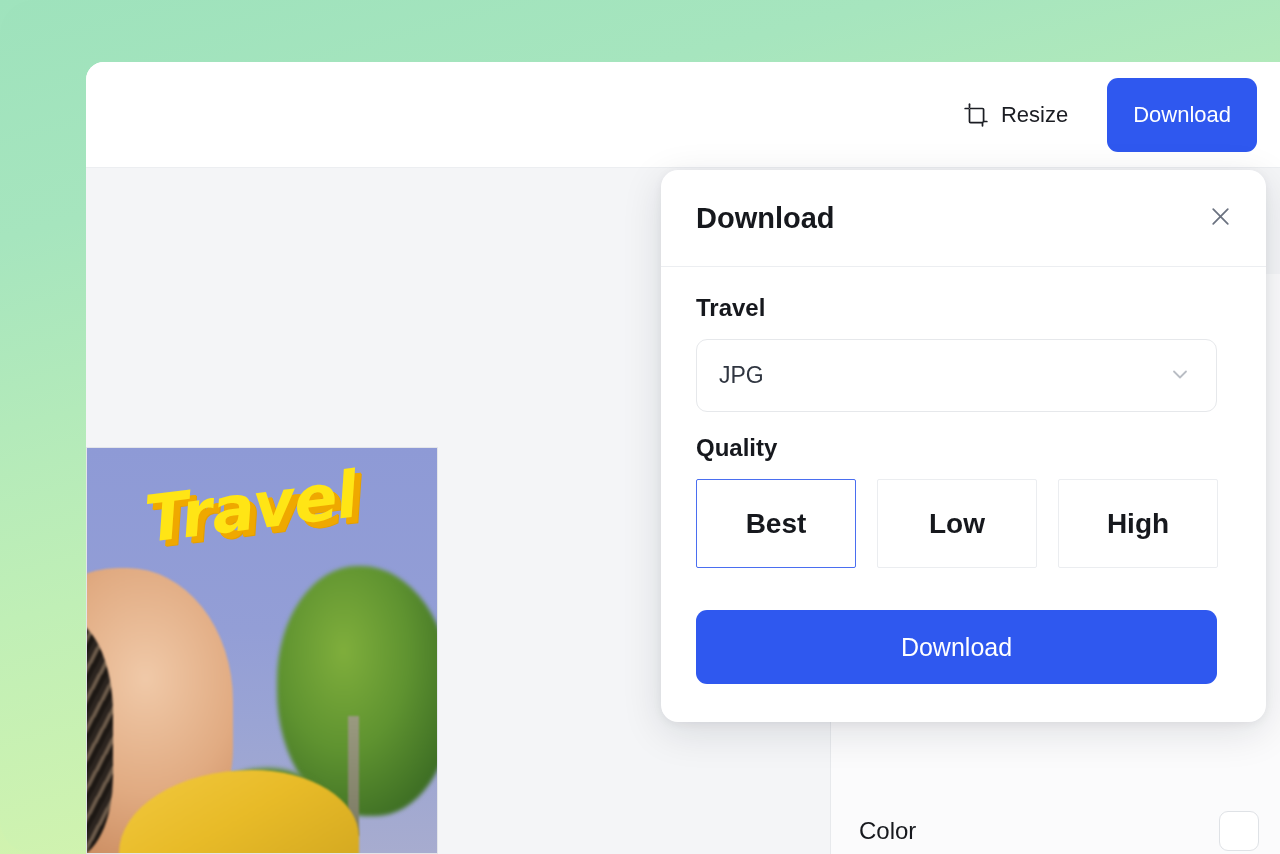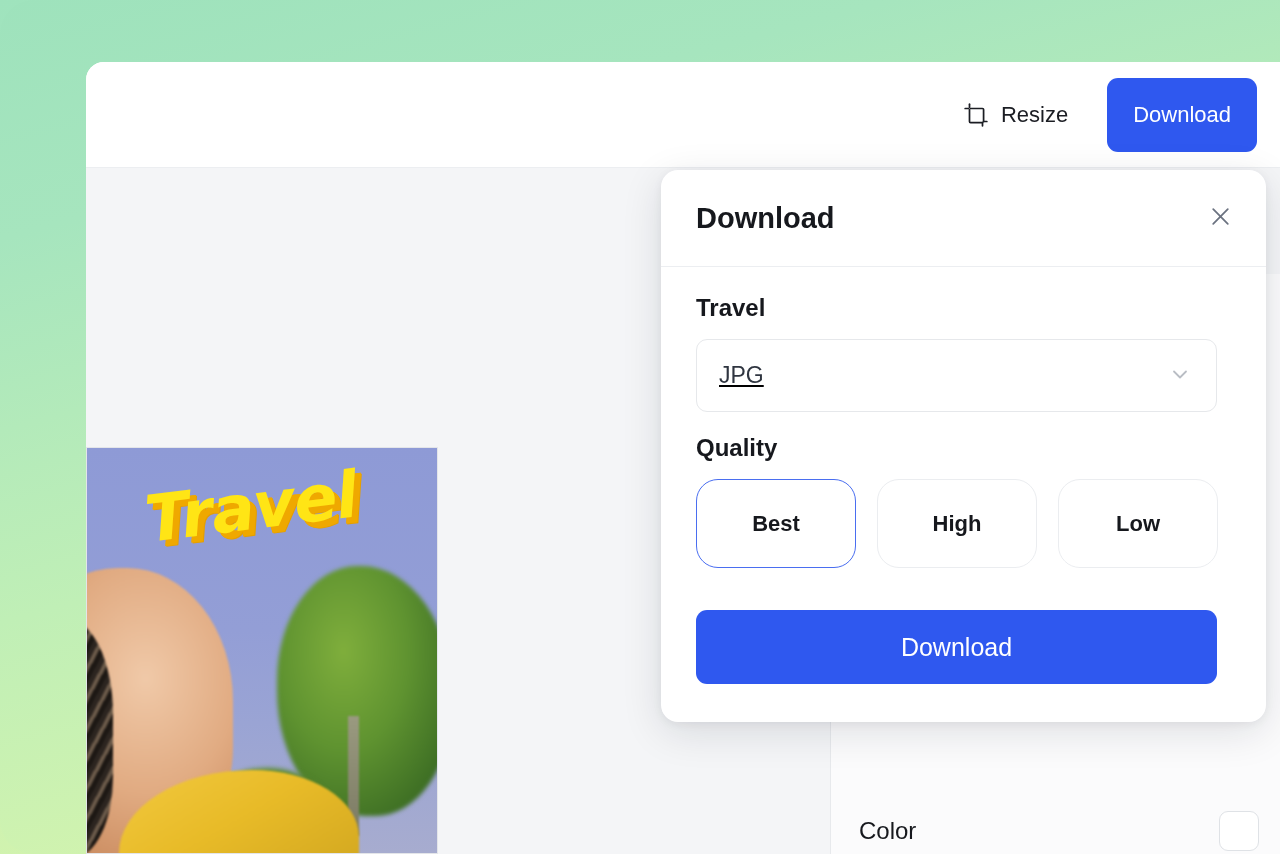--- a/index.html
+++ b/index.html
@@ -225,39 +225,38 @@
   #format-select {
     width: 521px; height: 73px;
     border: 1px solid #e6e8eb;
     border-radius: 11px;
     display: flex;
     align-items: center;
     justify-content: space-between;
     padding: 0 24px 0 22px;
     cursor: pointer;
     background: #ffffff;
-    text-decoration: underline;
   }
   #format-value {
     font-size: 23px;
     color: #2f3540;
   }
   #quality-label { margin-top: 22px; }
   #quality-options {
     display: flex;
     gap: 21px;
   }
   .quality-option {
     width: 160px; height: 89px;
     border: 1px solid #ebedf0;
-    border-radius: 22px;
+    border-radius: 2px;
     display: flex;
     align-items: center;
     justify-content: center;
-    font-size: 22px;
+    font-size: 28px;
     font-weight: bold;
     color: #16181d;
     cursor: pointer;
     background: #ffffff;
     font-family: inherit;
   }
   .quality-option.selected {
     border: 1.5px solid #4a6ef0;
   }
   #modal-download-button {
@@ -348,22 +347,22 @@
           <svg width="24" height="24" viewBox="0 0 24 24" fill="none" stroke="#b9bdc4" stroke-width="1.8" stroke-linecap="round" stroke-linejoin="round">
             <path d="M6 9.5l6 6 6-6"></path>
           </svg>
         </span>
       </div>
 
       <div class="field-label" id="quality-label">Quality</div>
 
       <div id="quality-options">
         <button class="quality-option selected">Best</button>
+        <button class="quality-option">Low</button>
         <button class="quality-option">High</button>
-        <button class="quality-option">Low</button>
       </div>
 
       <button id="modal-download-button">Download</button>
 
     </div>
 
   </div>
 
 </div>
 

